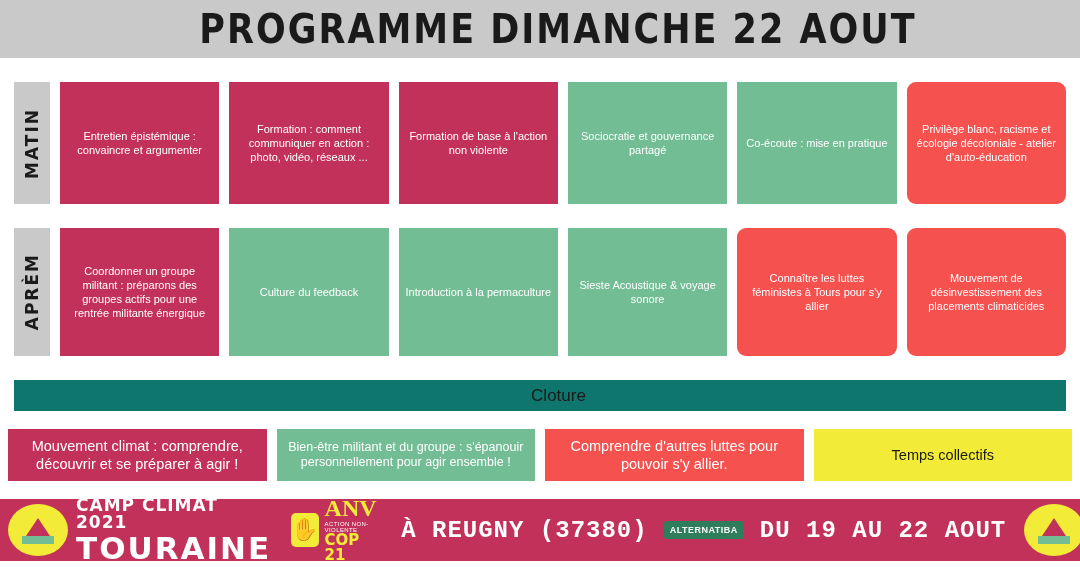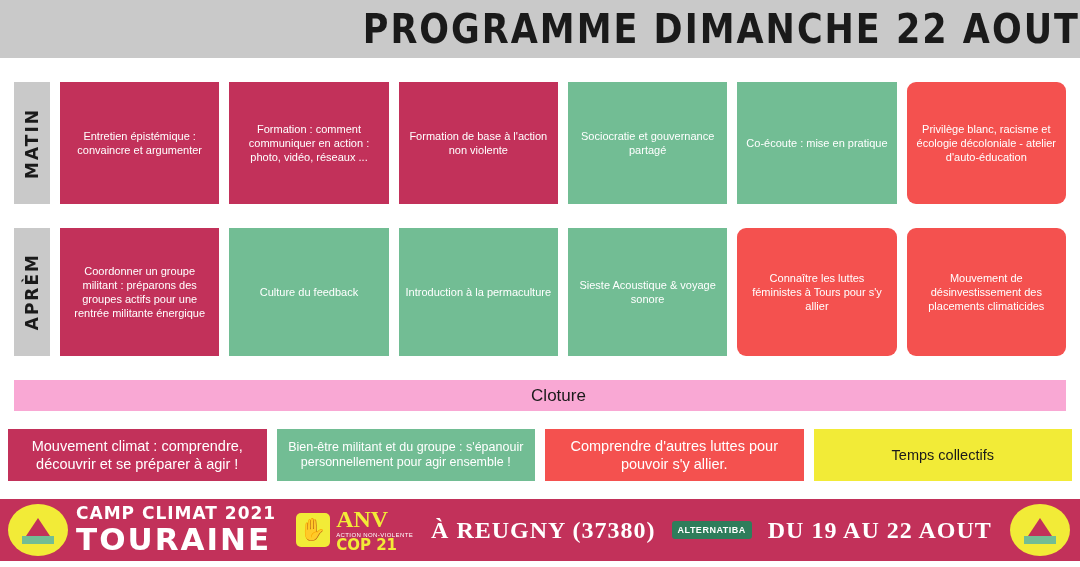--- a/index.html
+++ b/index.html
@@ -6,21 +6,21 @@
   body{
     width:1080px;height:567px;
     background:#ffffff;
     font-family:"Liberation Sans", sans-serif;
     overflow:hidden;
     position:relative;
   }
   .header{
     height:58px;
     background:#c9c9c9;
-    display:flex;align-items:center;justify-content:flex-end;padding-left:36px;
+    display:flex;align-items:center;justify-content:center;padding-left:36px;
   }
   .header-title{
     font-family:"DejaVu Sans", sans-serif;
     font-weight:bold;
     font-size:35px;
     letter-spacing:2px;
     color:#1a1a1a;
     transform:scaleY(1.18);
   }
   .grid-area{padding:0 14px;}
@@ -56,21 +56,21 @@
     padding:16px 6px;
     box-sizing:border-box;
   }
   .row1 .cell{min-height:122px;}
   .row2 .cell{min-height:128px;}
   .c-crimson{background:#c2315a;}
   .c-green{background:#72bd94;}
   .c-red{background:#f4514f;border-radius:9px;}
   .cloture{
     margin:24px 14px 8px 14px;
-    background:#f9a8d4;
+    background:#0f766e;
     height:31px;
     display:flex;align-items:center;justify-content:center;
     color:#1a1a1a;
     font-size:17px;
     padding-left:37px;
   }
   .legend{
     margin:18px 8px 0 8px;
     display:flex;gap:10px;
     align-items:stretch;
@@ -148,21 +148,21 @@
     border-radius:5px;
     display:flex;align-items:center;justify-content:center;
     color:#c2315a;font-size:22px;
     margin-right:6px;
   }
   .anv-text{display:flex;flex-direction:column;line-height:1.02;}
   .anv-1{font-family:Liberation Serif, serif;font-weight:bold;font-size:24px;color:#f2eb37;}
   .anv-2{font-size:6px;color:#ffffff;letter-spacing:0.4px;}
   .anv-3{font-family:"DejaVu Sans",sans-serif;font-weight:bold;font-size:15px;color:#f2eb37;}
   .footer-text{
-    font-family:Liberation Serif, serif;
+    font-family:Liberation Mono, monospace;
     font-weight:bold;
     font-size:24px;
     letter-spacing:1px;
     margin:16px 10px;
     white-space:nowrap;
   }
   .alterna{
     background:#2e7d5b;
     color:#ffffff;
     font-size:9px;

